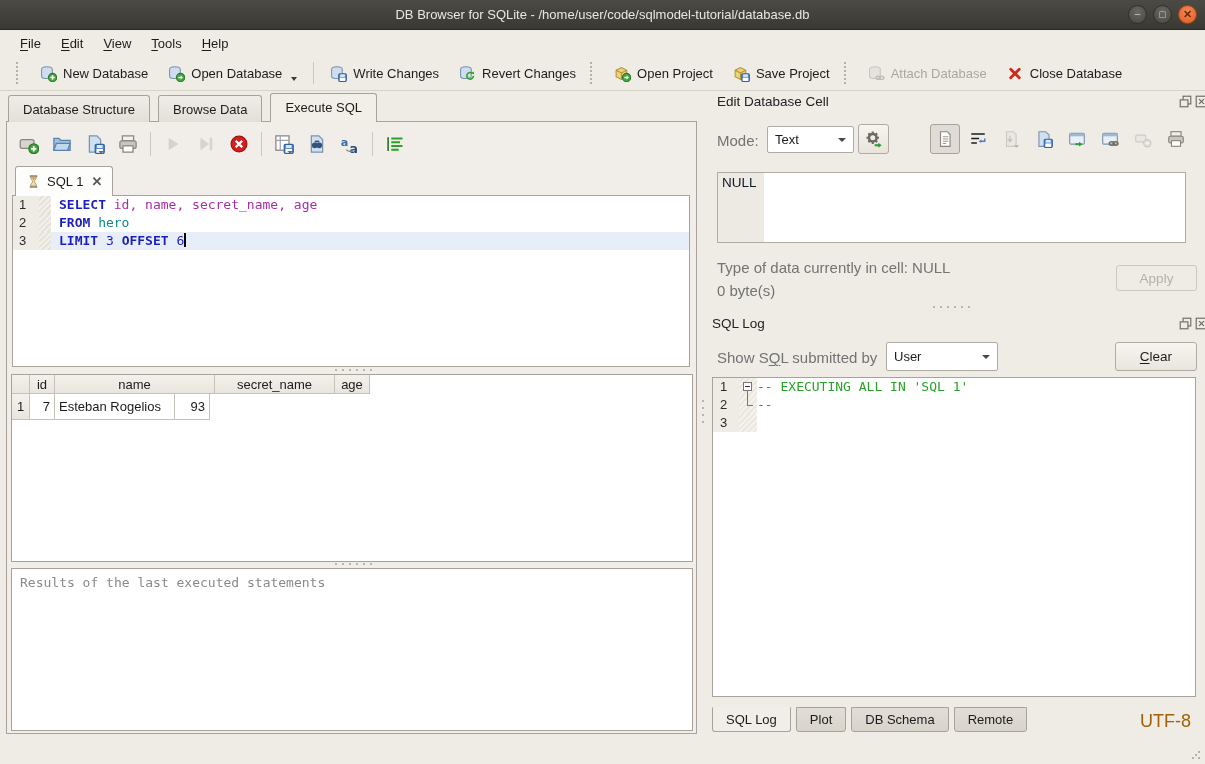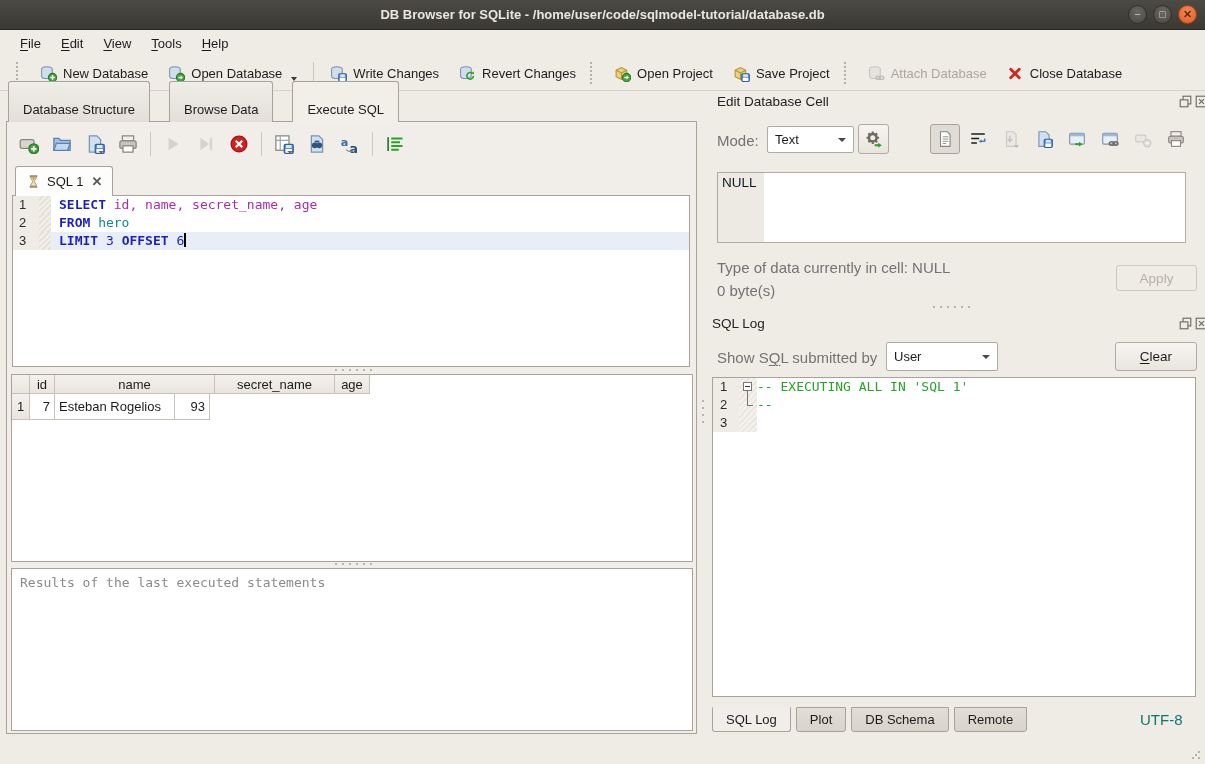--- a/index.html
+++ b/index.html
@@ -3,38 +3,38 @@
 <meta charset="utf-8">
 <style>
 *{margin:0;padding:0;box-sizing:border-box}
 html,body{width:1205px;height:764px}
 body{position:relative;background:#efece6;font-family:"Liberation Sans",sans-serif;font-size:13px;color:#1c1c1c;overflow:hidden}
 svg{display:block}
 u{text-underline-offset:2px;text-decoration-thickness:1px}
 
 
 .titlebar{position:absolute;left:0;top:0;width:100%;height:30px;background:linear-gradient(#4b4a45,#3a3934);border-bottom:1px solid #282722;display:flex;align-items:center;justify-content:center}
-.title-text{color:#ebe7de;font-weight:bold;font-size:13px}
+.title-text{color:#ebe7de;font-weight:normal;font-size:13px}
 .win-controls{position:absolute;right:8px;top:5px;display:flex;gap:6px}
 .win-btn{width:19px;height:19px;border-radius:50%;display:flex;align-items:center;justify-content:center;font-size:11px;line-height:1;color:#c9c5bc;background:radial-gradient(circle at 50% 35%,#6a6861,#48463f);border:1px solid #31302b}
 .win-btn.close{background:radial-gradient(circle at 50% 35%,#f28a57,#e05a22);border:1px solid #a84317;color:#6d2a10;font-weight:bold}
 
 
 .menubar{position:absolute;left:0;top:30px;width:100%;height:26px;display:flex;align-items:center;padding-left:10px}
 .menu-item{padding:4px 10px}
 .toolbar{position:absolute;left:0;top:56px;width:100%;height:35px;display:flex;align-items:center;padding-left:12px;border-bottom:1px solid #d7d2ca}
 .tb-handle{width:8px;height:22px;border-left:2px dotted #b6b0a8;margin:0 6px 0 4px}
 .tb-sep{width:1px;height:22px;background:#cdc7bf;margin:0 6px}
 .tb-btn{display:flex;align-items:center;gap:6px;padding:5px 10px;white-space:nowrap;font-size:13px}
 .tb-btn.disabled{color:#aca69e}
 .tb-btn .dd{width:0;height:0;border-left:3.5px solid transparent;border-right:3.5px solid transparent;border-top:4px solid #3a3a3a;margin-left:3px;margin-top:12px}
 
 
 .main-tabs{position:absolute;left:8px;top:93px;display:flex;align-items:flex-end;height:29px;z-index:3}
-.mtab{padding:20px 14px;border:1px solid #a9a29a;border-bottom:none;background:linear-gradient(#f0ede8,#e3dfd8);margin-right:19px;border-radius:3px 3px 0 0;height:27px}
+.mtab{padding:6px 14px;border:1px solid #a9a29a;border-bottom:none;background:linear-gradient(#f0ede8,#e3dfd8);margin-right:8px;border-radius:3px 3px 0 0;height:27px}
 .mtab.active{background:#f2efe9;height:29px;position:relative;top:0}
 .tab-frame{position:absolute;left:6px;top:121px;width:691px;height:613px;border:1px solid #a9a29a;background:#f1eee9}
 
 
 .sql-toolbar{position:absolute;left:8px;top:6px;height:32px;display:flex;align-items:center;gap:5px}
 .sqlt-btn{width:28px;height:28px;display:flex;align-items:center;justify-content:center}
 .sqlt-sep{width:1px;height:24px;background:#cdc7bf;margin:0 3px}
 .dis{opacity:.45;filter:grayscale(60%)}
 
 
@@ -109,21 +109,21 @@
 .fold-down{position:absolute;left:8px;top:13px;bottom:0;width:1px;background:#777}
 .fold-end{position:absolute;left:8px;top:0;width:1px;height:9px;background:#777}
 .fold-end:after{content:"";position:absolute;left:0;top:9px;width:6px;height:1px;background:#777}
 
 
 .bottom-tabs{position:absolute;left:712px;top:707px;display:flex;align-items:flex-start;gap:5px;height:27px}
 .btab{padding:4px 13px;border:1px solid #a9a29a;border-top:1px solid #a9a29a;background:linear-gradient(#e2ded7,#d8d4cc);border-radius:0 0 3px 3px;font-size:13px}
 .btab.active{background:#f1eee9;border-top-color:#f1eee9}
 
 
-.status-enc{position:absolute;left:1140px;top:711px;color:#0f766e;font-size:15px}
+.status-enc{position:absolute;left:1140px;top:711px;color:#a16207;font-size:18px}
 .grip{position:absolute;right:4px;bottom:4px;width:10px;height:10px;background:
 radial-gradient(circle at 8px 2px,#b5b0a8 1px,transparent 1.2px),
 radial-gradient(circle at 8px 8px,#b5b0a8 1px,transparent 1.2px),
 radial-gradient(circle at 2px 8px,#b5b0a8 1px,transparent 1.2px),
 radial-gradient(circle at 5px 5px,#b5b0a8 1px,transparent 1.2px)}
 </style>
 </head>
 <body>
 
 <div class="titlebar">

